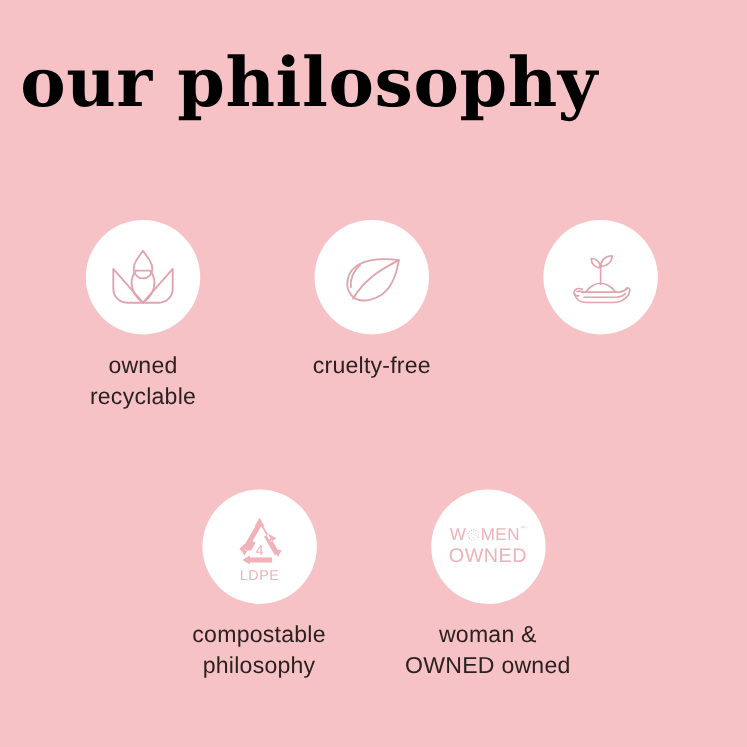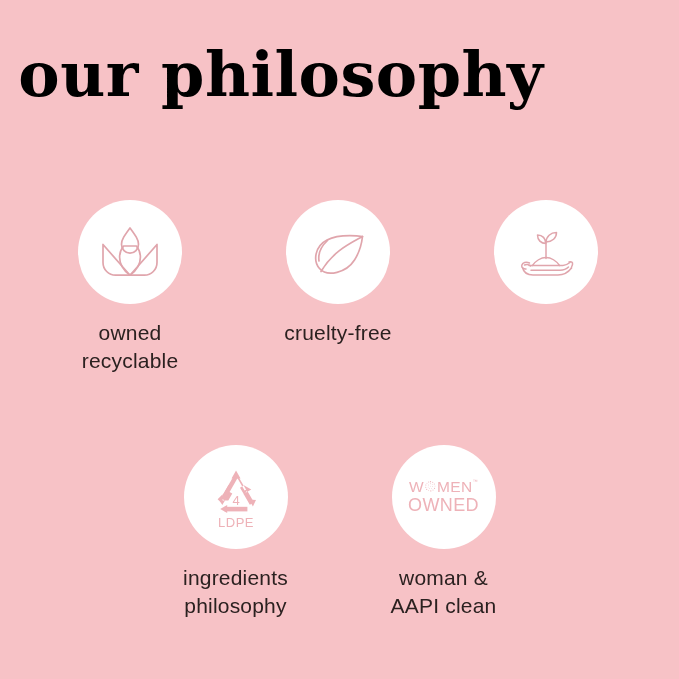--- a/index.html
+++ b/index.html
@@ -221,21 +221,21 @@
 
               <path d="M38.0 14.4 L49.6 34.5 L45.7 36.7 L34.1 16.6 Z" opacity="0"></path>
               <path d="M37.9 16.6 L49.5 36.7 L45.6 38.9 L34.0 18.8 Z" opacity="0"></path>
             </g>
             <text x="36" y="43.5" text-anchor="middle" font-family="'Liberation Sans', sans-serif" font-size="13" fill="#eeb2b8">4</text>
             <text x="36" y="66" text-anchor="middle" font-family="'Liberation Sans', sans-serif" font-size="13" letter-spacing="0.5" fill="#eeb2b8">LDPE</text>
           </svg>
         </span>
       </div>
       <div class="caption">
-        <span class="ln">ingredients</span>
+        <span class="ln">compostable</span>
         <span class="ln">philosophy</span>
       </div>
     </div>
 
     <div class="feature">
       <div class="badge">
         <span class="wo-mark">
           <span class="wo-line1">
             <span>W</span>
             <span class="burst">
@@ -266,19 +266,19 @@
               </svg>
             </span>
             <span>MEN</span>
             <span class="wo-tm">™</span>
           </span>
           <span class="wo-line2">OWNED</span>
         </span>
       </div>
       <div class="caption">
         <span class="ln">woman &amp;</span>
-        <span class="ln">AAPI clean</span>
+        <span class="ln">OWNED owned</span>
       </div>
     </div>
 
   </div>
 
 </div>
 
 </body></html>

